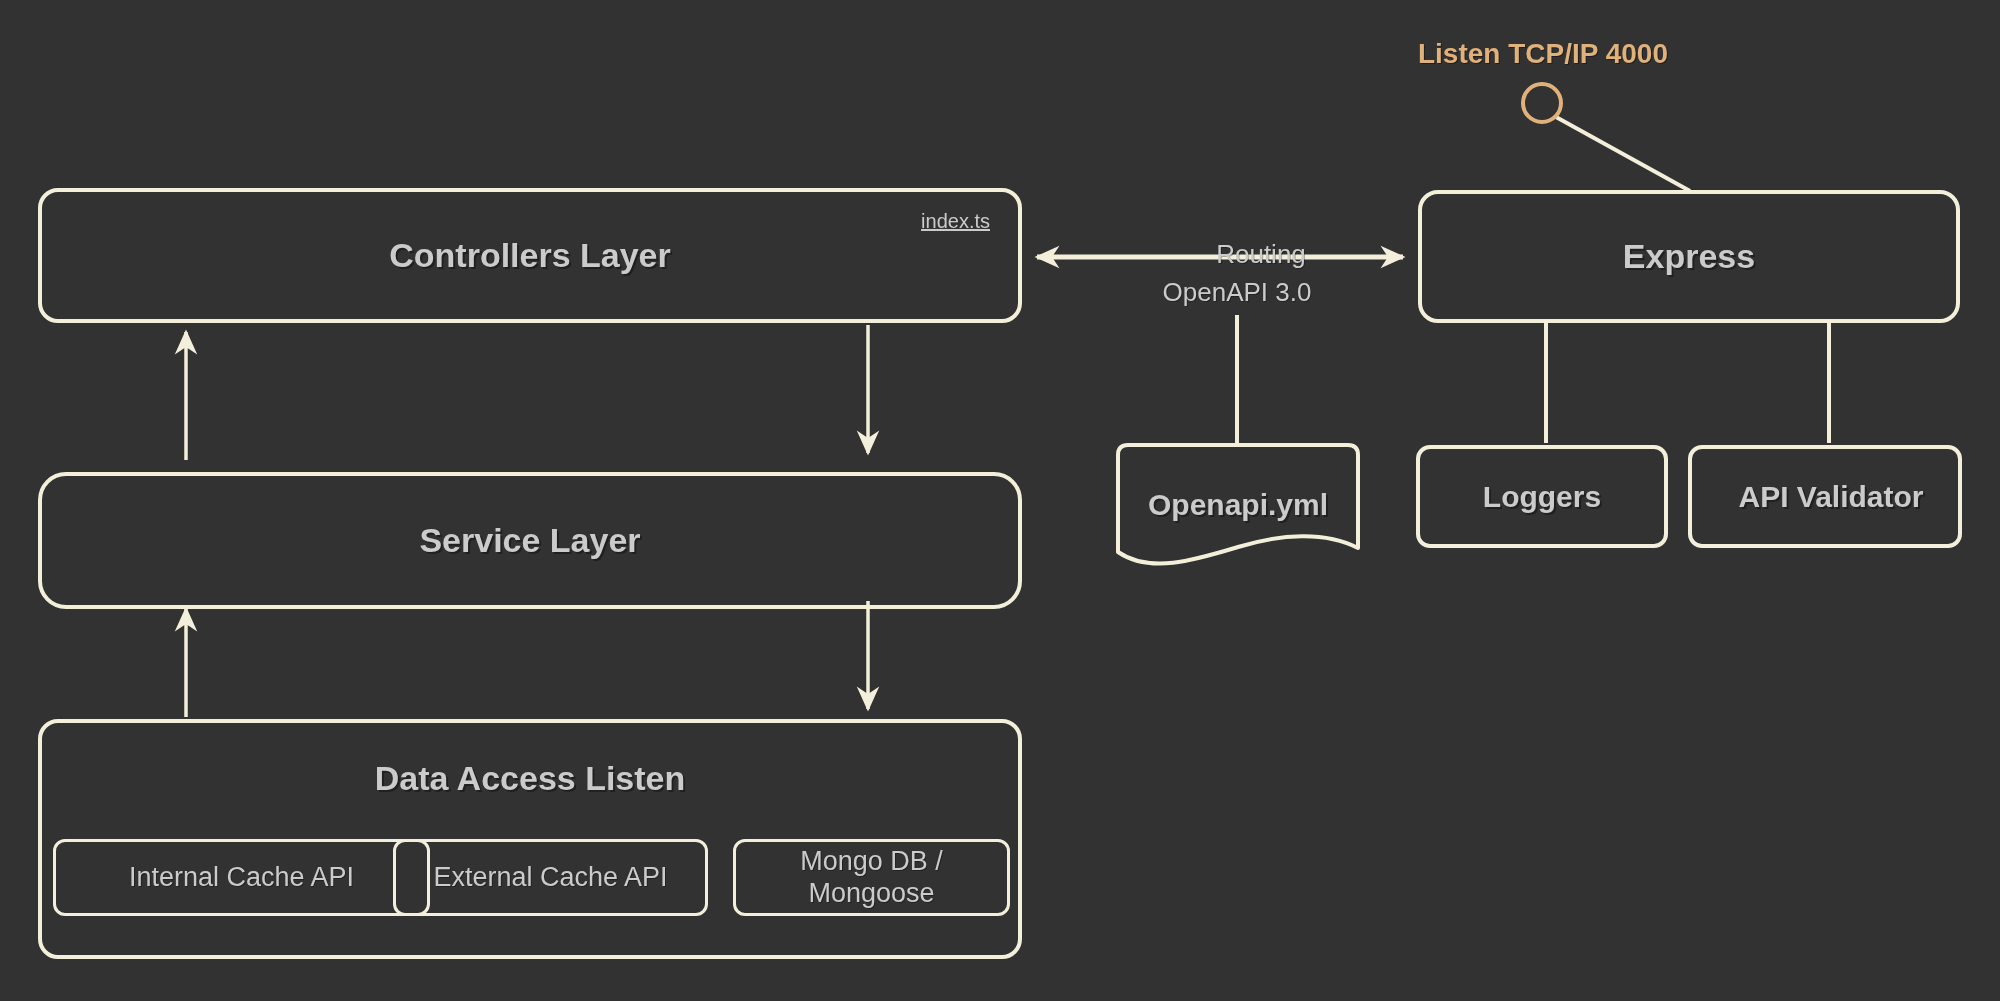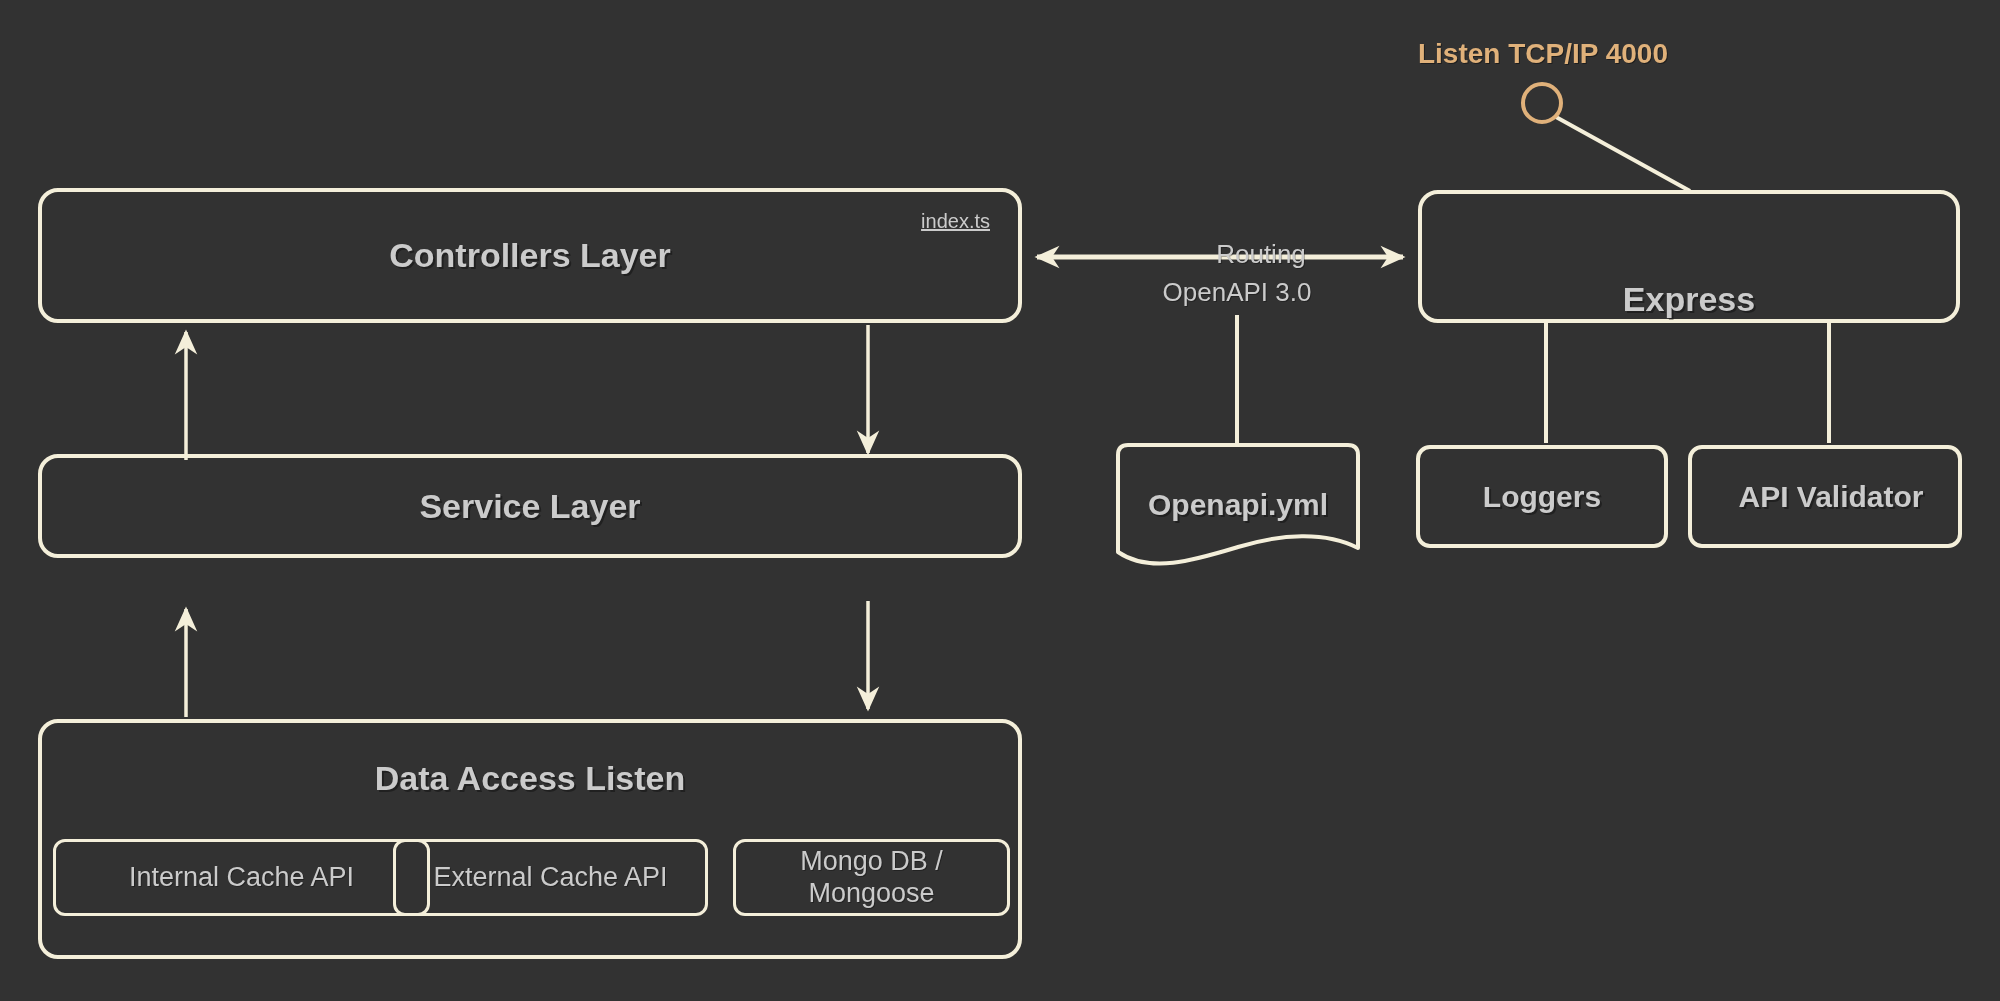--- a/index.html
+++ b/index.html
@@ -120,38 +120,38 @@
     <path d="M 1118 552 L 1118 455 Q 1118 445 1128 445 L 1348 445 Q 1358 445 1358 455 L 1358 548
              C 1325 531 1281 534 1238 547
              C 1195 560 1150 574 1118 552 Z" fill="none" stroke="#f4efda" stroke-width="4" stroke-linejoin="round"></path>
   </svg>
 
   <div class="box" style="left:38px;top:188px;width:984px;height:135px;">
     <span class="title">Controllers Layer</span>
     <span class="badge">index.ts</span>
   </div>
 
-  <div class="box" style="left:38px;top:454px;width:984px;height:104px;">
+  <div class="box" style="left:38px;top:472px;width:984px;height:137px;border-radius:28px;">
     <span class="title">Service Layer</span>
   </div>
 
   <div class="box" style="left:38px;top:719px;width:984px;height:240px;">
     <span class="title dal-title">Data Access Listen</span>
     <div class="subbox" style="left:11px;top:116px;width:377px;height:77px;">
       <span>Internal Cache API</span>
     </div>
     <div class="subbox" style="left:351px;top:116px;width:315px;height:77px;">
       <span>External Cache API</span>
     </div>
     <div class="subbox" style="left:691px;top:116px;width:277px;height:77px;">
       <span>Mongo DB / Mongoose</span>
     </div>
   </div>
 
-  <div class="box" style="left:1418px;top:190px;width:542px;height:133px;align-items:flex-end;">
+  <div class="box" style="left:1418px;top:190px;width:542px;height:133px;">
     <span class="title">Express</span>
   </div>
 
   <div class="box" style="left:1416px;top:445px;width:252px;height:103px;border-radius:14px;">
     <span class="title small-title">Loggers</span>
   </div>
 
   <div class="box" style="left:1688px;top:445px;width:274px;height:103px;border-radius:14px;padding-left:12px;">
     <span class="title small-title">API Validator</span>
   </div>

